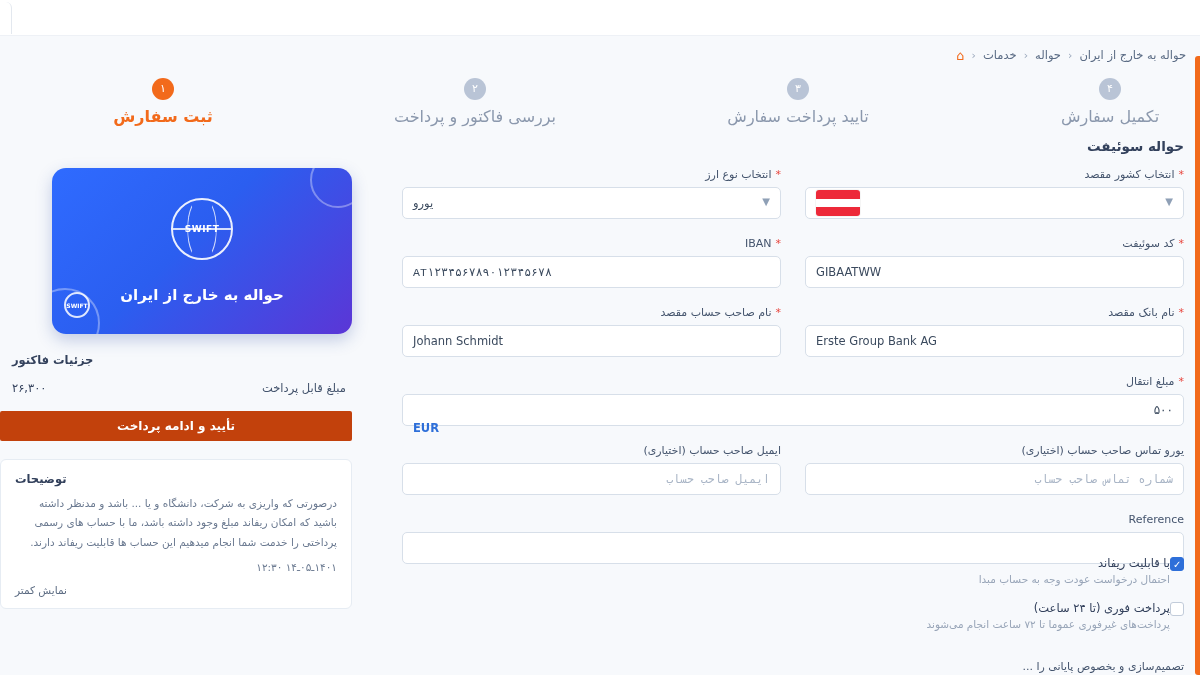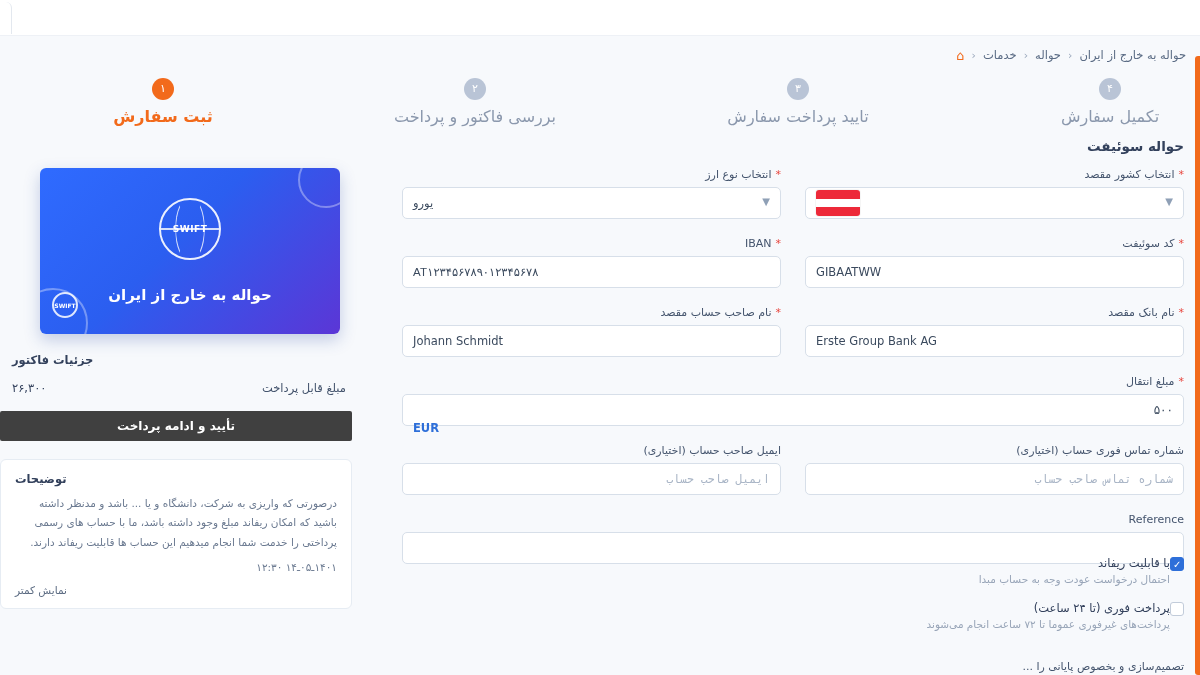--- a/index.html
+++ b/index.html
@@ -100,21 +100,21 @@
     transform: translateY(-1px);
   }
   .ctl .val { color: #3b4a5e; }
   .ctl .placeholder { color: #a9b5c6; font-family: Liberation Mono, monospace; }
   .ctl .flag {
     position: absolute; left: 10px; top: 50%; transform: translateY(-50%);
     width: 44px; height: 26px; border-radius: 3px;
     background: linear-gradient(#ed2939 33.3%, #ffffff 33.3%, #ffffff 66.6%, #ed2939 66.6%);
     box-shadow: 0 0 0 1px rgba(0,0,0,.04);
   }
-  .ctl.mono { font-family: Liberation Sans, sans-serif; letter-spacing: .2px; }
+  .ctl.mono { font-family: Liberation Mono, monospace; letter-spacing: .2px; }
   .ctl.amount { justify-content: space-between; }
   .ctl.amount .cur { color: #2e6fd9; font-weight: bold; font-size: 11.5px; margin-top: 36px; }
   .ctl.amount .num { color: #3b4a5e; font-size: 12px; }
   .ctl.ltr { direction: ltr; justify-content: flex-start; }
 
   
   .checks { position: absolute; top: 556px; right: 16px; width: 782px; }
   .checkrow { display: flex; align-items: flex-start; gap: 0; margin-bottom: 16px; direction: rtl; }
   .cbox {
     width: 14px; height: 14px; border-radius: 3px; flex: none;
@@ -130,22 +130,22 @@
   .checktext .t2 { font-size: 10.5px; color: #98a5b8; margin-top: 3px; }
   .bottomnote {
     position: absolute; top: 660px; right: 16px;
     font-size: 11px; color: #44546d;
   }
 
   
   .left { position: absolute; top: 168px; left: 0; width: 352px; }
   .card {
     position: relative;
-    width: 300px; height: 166px; margin: 0 12px 0 0;
-    border-radius: 6px;
+    width: 300px; height: 166px; margin: 0 0 0 0;
+    border-radius: 14px;
     background: linear-gradient(135deg, #2f6bff 0%, #2b5ef0 45%, #5b36d6 100%);
     overflow: hidden;
     box-shadow: 0 6px 16px rgba(40,70,160,.25);
   }
   .card .ring {
     position: absolute; border: 2px solid rgba(255,255,255,.35); border-radius: 50%;
   }
   .card .ring.tr { width: 56px; height: 56px; top: -16px; right: -14px; }
   .card .ring.bl { width: 70px; height: 70px; bottom: -24px; left: -22px; }
   .card .globe {
@@ -182,21 +182,21 @@
     padding: 0 6px 10px 6px; direction: rtl;
   }
   .invoice .line {
     display: flex; justify-content: space-between; align-items: center;
     font-size: 11.5px; color: #44546d; padding: 4px 6px 10px 6px;
     direction: rtl;
   }
   .invoice .line .amt { color: #33415c; }
   .paybtn {
     width: 352px; height: 30px; margin-top: 6px;
-    background: #404040; color: #fff; border: none;
+    background: #c2410c; color: #fff; border: none;
     font-size: 12px; font-family: inherit; font-weight: bold;
     border-radius: 2px; cursor: pointer;
   }
   .notes {
     margin-top: 18px; width: 352px;
     background: #fff; border: 1px solid #e6ecf3;
     border-radius: 6px; padding: 12px 14px;
     direction: rtl;
   }
   .notes .nt {
@@ -330,21 +330,21 @@
         <div class="ctl amount">
           <span class="num">۵۰۰</span>
           <span class="cur">EUR</span>
         </div>
       </div>
     </div>
 
     <div class="row">
       <div class="field">
         <div class="label">
-          <span>شماره تماس فوری حساب (اختیاری)</span>
+          <span>یورو تماس صاحب حساب (اختیاری)</span>
         </div>
         <div class="ctl">
           <span class="placeholder">شماره تماس صاحب حساب</span>
         </div>
       </div>
       <div class="field">
         <div class="label">
           <span>ایمیل صاحب حساب (اختیاری)</span>
         </div>
         <div class="ctl">

